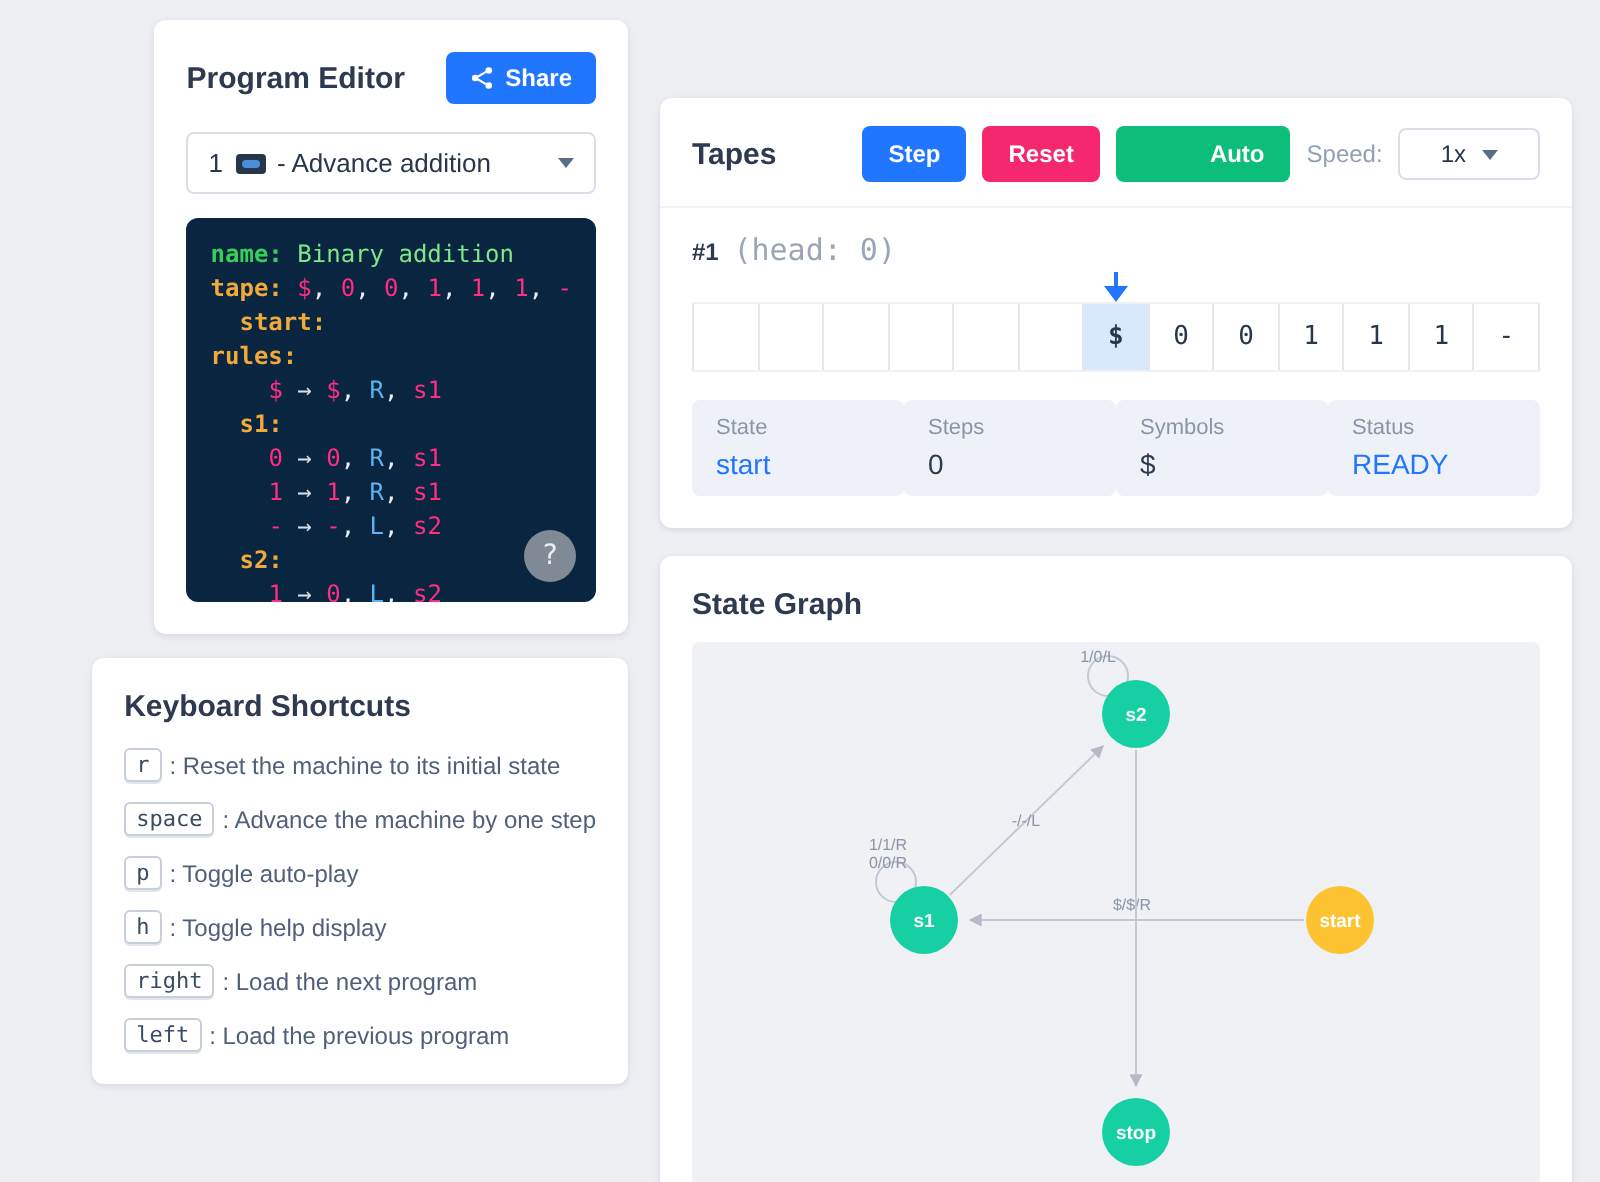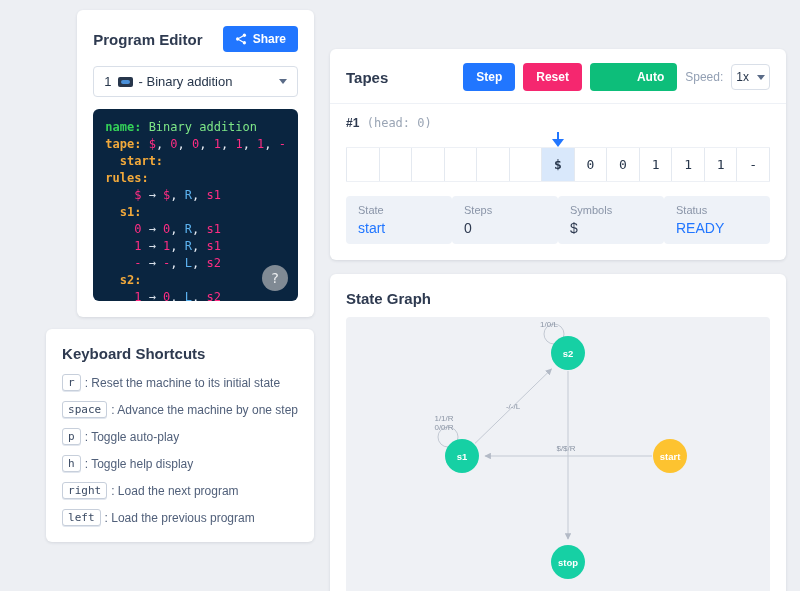--- a/index.html
+++ b/index.html
@@ -41,23 +41,23 @@
 
   
   .shortcut-list{margin-top:12px;display:flex;flex-direction:column;gap:10px;}
   .shortcut-item{font-size:12px;color:#51607a;display:flex;align-items:center;gap:4px;}
   .kbd{font-family:"DejaVu Sans Mono",monospace;font-size:11px;border:1px solid #c7cfdb;border-radius:3px;padding:1px 5px;color:#3a4a63;background:#fff;box-shadow:0 1px 0 #e1e6ee;}
 
   
   .tapes-header{display:flex;justify-content:space-between;align-items:center;margin:-2px -16px 0;padding:0 16px 12px;border-bottom:1px solid #eef1f6;}
   .tapes-controls{display:flex;align-items:center;gap:8px;}
   .speed-label{font-size:12px;color:#93a0b4;}
-  .speed-select{padding:5px 4px;font-size:12px;gap:8px;}
+  .speed-select{padding:5px 20px;font-size:12px;gap:8px;}
   .tape-meta{margin-top:12px;font-size:12px;color:#2e3a50;font-weight:700;}
-  .tape-head{font-family:"DejaVu Sans Mono",monospace;font-weight:400;color:#9aa5b5;font-size:12px;margin-left:4px;}
+  .tape-head{font-family:"DejaVu Sans Mono",monospace;font-weight:400;color:#9aa5b5;font-size:15px;margin-left:4px;}
   .tape-wrap{position:relative;margin-top:17px;}
   .tape-row{display:flex;border-top:1px solid #edf0f5;border-bottom:1px solid #edf0f5;}
   .tape-cell{flex:1;height:33px;border-right:1px solid #e4e9f0;display:flex;align-items:center;justify-content:center;font-family:"DejaVu Sans Mono",monospace;font-size:13px;color:#27364b;}
   .tape-cell:first-child{border-left:1px solid #e4e9f0;}
   .tape-cell.active{background:#d9e8fb;font-weight:bold;}
   .head-marker{position:absolute;top:-15px;width:12px;height:15px;z-index:2;}
   .stem{width:2px;height:7px;background:var(--accent,#2176ff);margin:0 auto;}
   .tri{width:0;height:0;border-left:6px solid transparent;border-right:6px solid transparent;border-top:8px solid var(--accent,#2176ff);}
   .stats-row{display:flex;gap:0;margin-top:14px;}
   .stat-box{flex:1;background:#eef2f8;border-radius:4px;padding:8px 12px;}
@@ -93,21 +93,21 @@
               </svg>
           </span>
           <span>Share</span>
         </button>
       </div>
 
       <div class="select program-select">
         <span class="sel-text">
           <span>1</span>
           <span class="tape-ic"></span>
-          <span>- Binary addition</span>
+          <span>- Advance addition</span>
         </span>
         <span class="caret"></span>
       </div>
 
       <div class="editor">
         <div id="editor-content">
             <div class="code-line"><span class="tk-kname">name:</span><span class="tk-plain"> </span><span class="tk-vname">Binary addition</span></div>
             <div class="code-line"><span class="tk-key">tape:</span><span class="tk-plain"> </span><span class="tk-sym">$</span><span class="tk-plain">, </span><span class="tk-sym">0</span><span class="tk-plain">, </span><span class="tk-sym">0</span><span class="tk-plain">, </span><span class="tk-sym">1</span><span class="tk-plain">, </span><span class="tk-sym">1</span><span class="tk-plain">, </span><span class="tk-sym">1</span><span class="tk-plain">, </span><span class="tk-sym">-</span></div>
             <div class="code-line"><span class="tk-plain">  </span><span class="tk-key">start:</span></div>
             <div class="code-line"><span class="tk-key">rules:</span></div>

